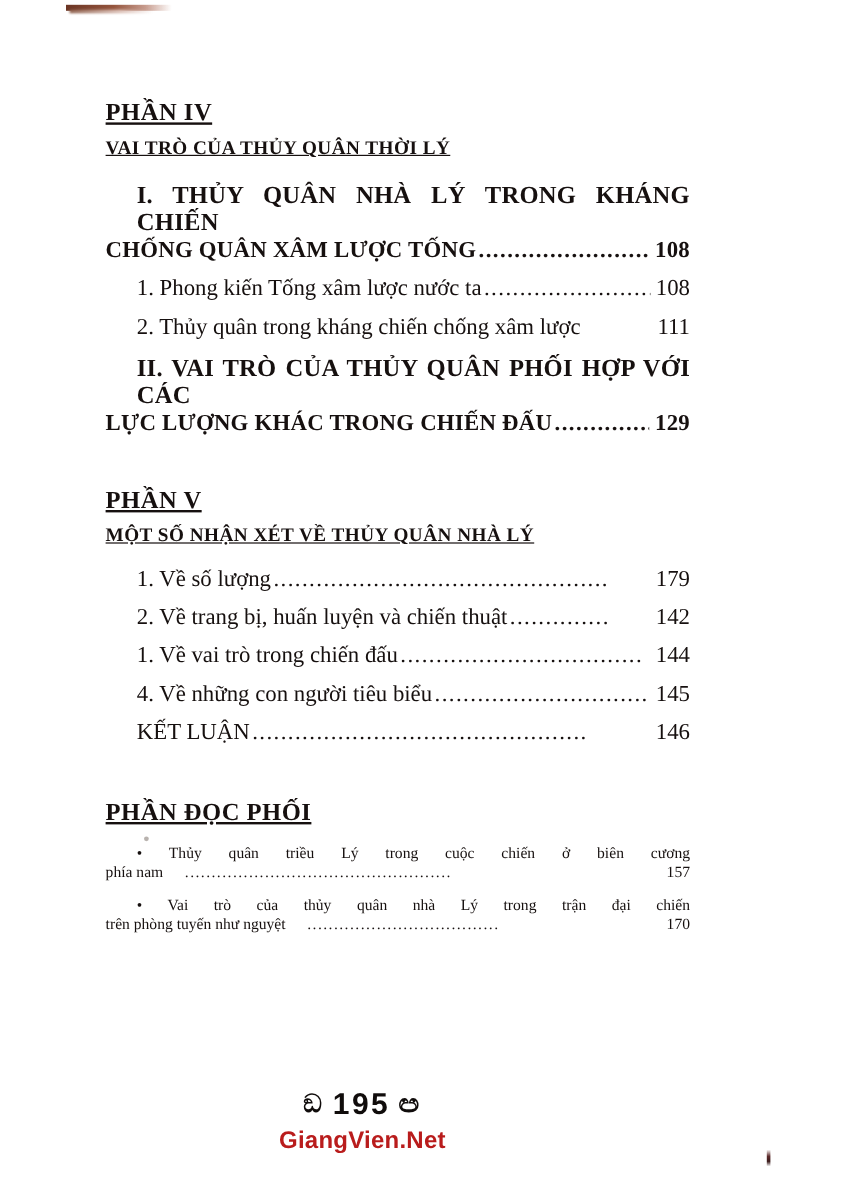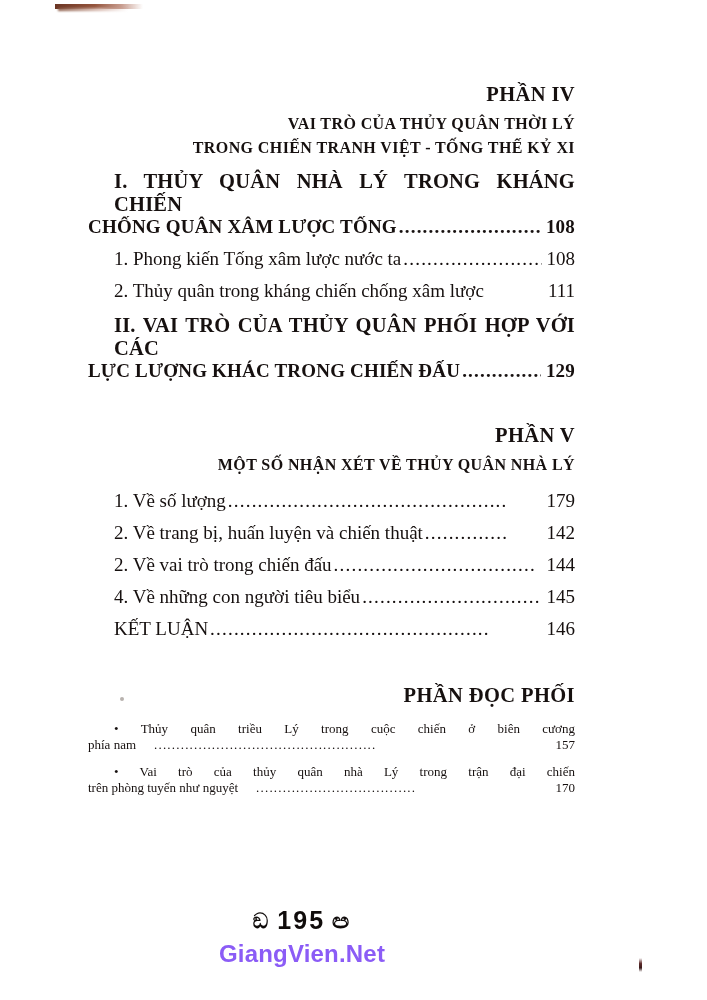--- a/index.html
+++ b/index.html
@@ -59,23 +59,24 @@
 
   
   .content {
     position: absolute;
     left: 88px;
     top: 0;
     width: 487px;
   }
 
   .part-title {
-    text-align: right;
+    text-align: left;
     font-weight: bold;
     letter-spacing: 0.4px;
+    text-decoration: underline;
   }
   .part-title.lvl1 { font-size: 20.5px; }
   .part-title.lvl2 { font-size: 16px; }
 
   
   .major {
     font-weight: bold;
     font-size: 20.5px;
     letter-spacing: 0.2px;
     text-align: justify;
@@ -152,23 +153,23 @@
     font-size: 21px;
     font-weight: bold;
     position: relative;
     top: -1px;
   }
   .folio .orn.left  { margin-right: 7px; }
   .folio .orn.right { margin-left: 7px; }
   .watermark {
     margin-top: 7px;
     font-family: "Liberation Sans", "DejaVu Sans", sans-serif;
-    font-size: 24px;
-    font-weight: bold;
-    color: #8b5cf6;
+    font-size: 20px;
+    font-weight: bold;
+    color: #b91c1c;
     letter-spacing: 0.2px;
   }
 </style>
 </head>
 <body>
 
 <div id="page">
 
   <div class="scan-edge-top"></div>
   <div class="scan-edge-top2"></div>
@@ -177,21 +178,20 @@
 
   <div class="content">
 
     <div style="height:83px"></div>
     <div class="part-title lvl1">PHẦN IV</div>
 
     <div style="height:9px"></div>
     <div class="part-title lvl2">VAI TRÒ CỦA THỦY QUÂN THỜI LÝ</div>
 
     <div style="height:6px"></div>
-    <div class="part-title lvl2">TRONG CHIẾN TRANH VIỆT - TỐNG THẾ KỶ XI</div>
 
     <div style="height:13px"></div>
     <div class="major">
       <span class="first-line">I. THỦY QUÂN NHÀ LÝ TRONG KHÁNG CHIẾN</span>
       <span class="entry bold">
         <span class="label">CHỐNG QUÂN XÂM LƯỢC TỐNG</span>
         <span class="leader">......................................</span>
         <span class="page">108</span>
       </span>
     </div>
@@ -235,21 +235,21 @@
 
     <div style="height:10px"></div>
     <div class="entry indent">
       <span class="label">2. Về trang bị, huấn luyện và chiến thuật</span>
       <span class="leader">..............</span>
       <span class="page">142</span>
     </div>
 
     <div style="height:10px"></div>
     <div class="entry indent">
-      <span class="label">2. Về vai trò trong chiến đấu</span>
+      <span class="label">1. Về vai trò trong chiến đấu</span>
       <span class="leader">..................................</span>
       <span class="page">144</span>
     </div>
 
     <div style="height:10px"></div>
     <div class="entry indent">
       <span class="label">4. Về những con người tiêu biểu</span>
       <span class="leader">..............................</span>
       <span class="page">145</span>
     </div>

